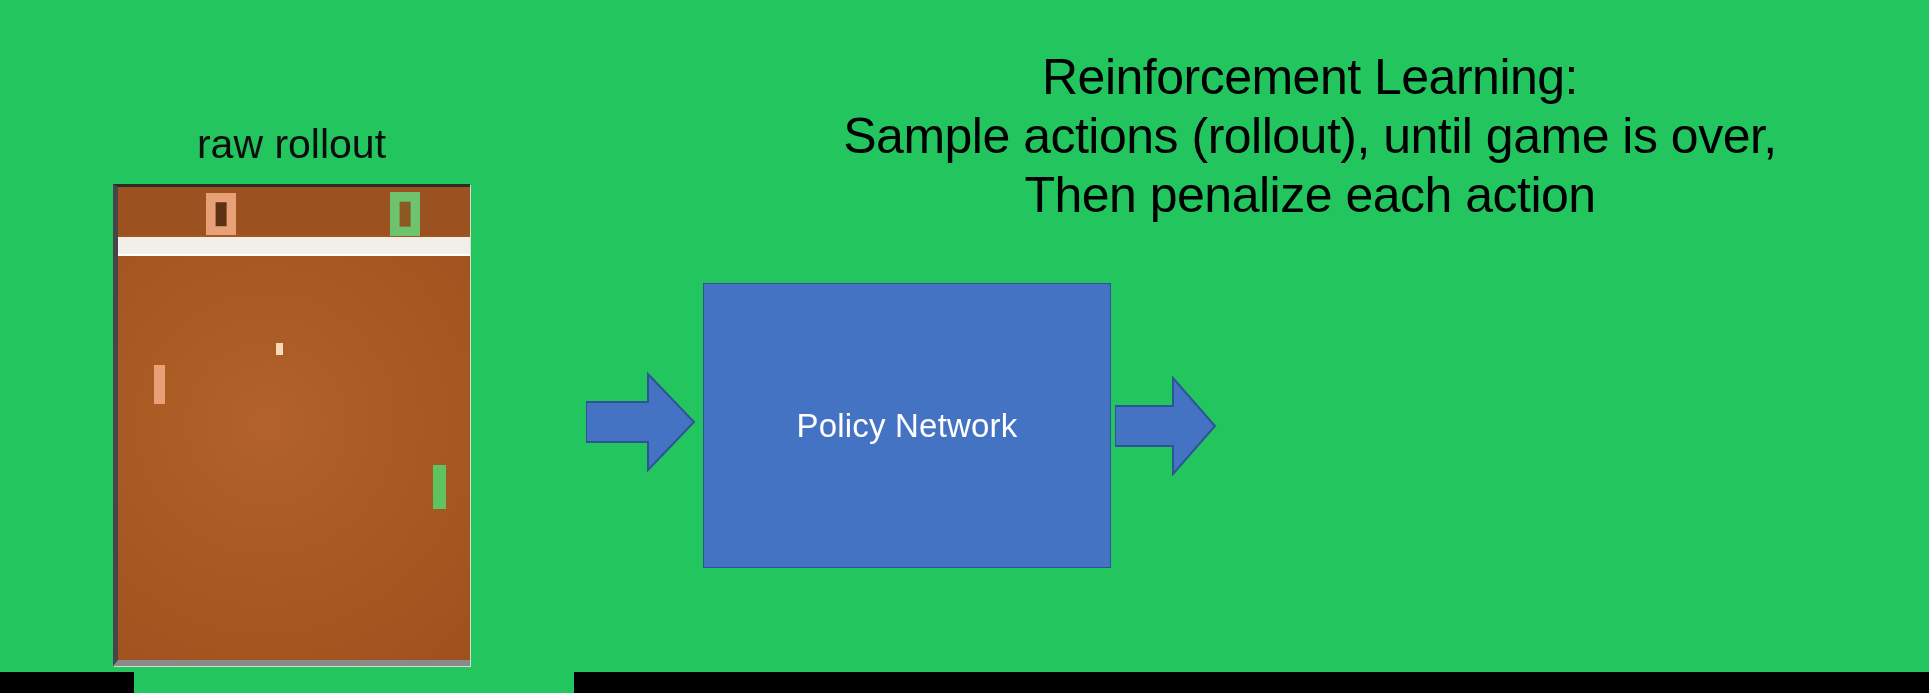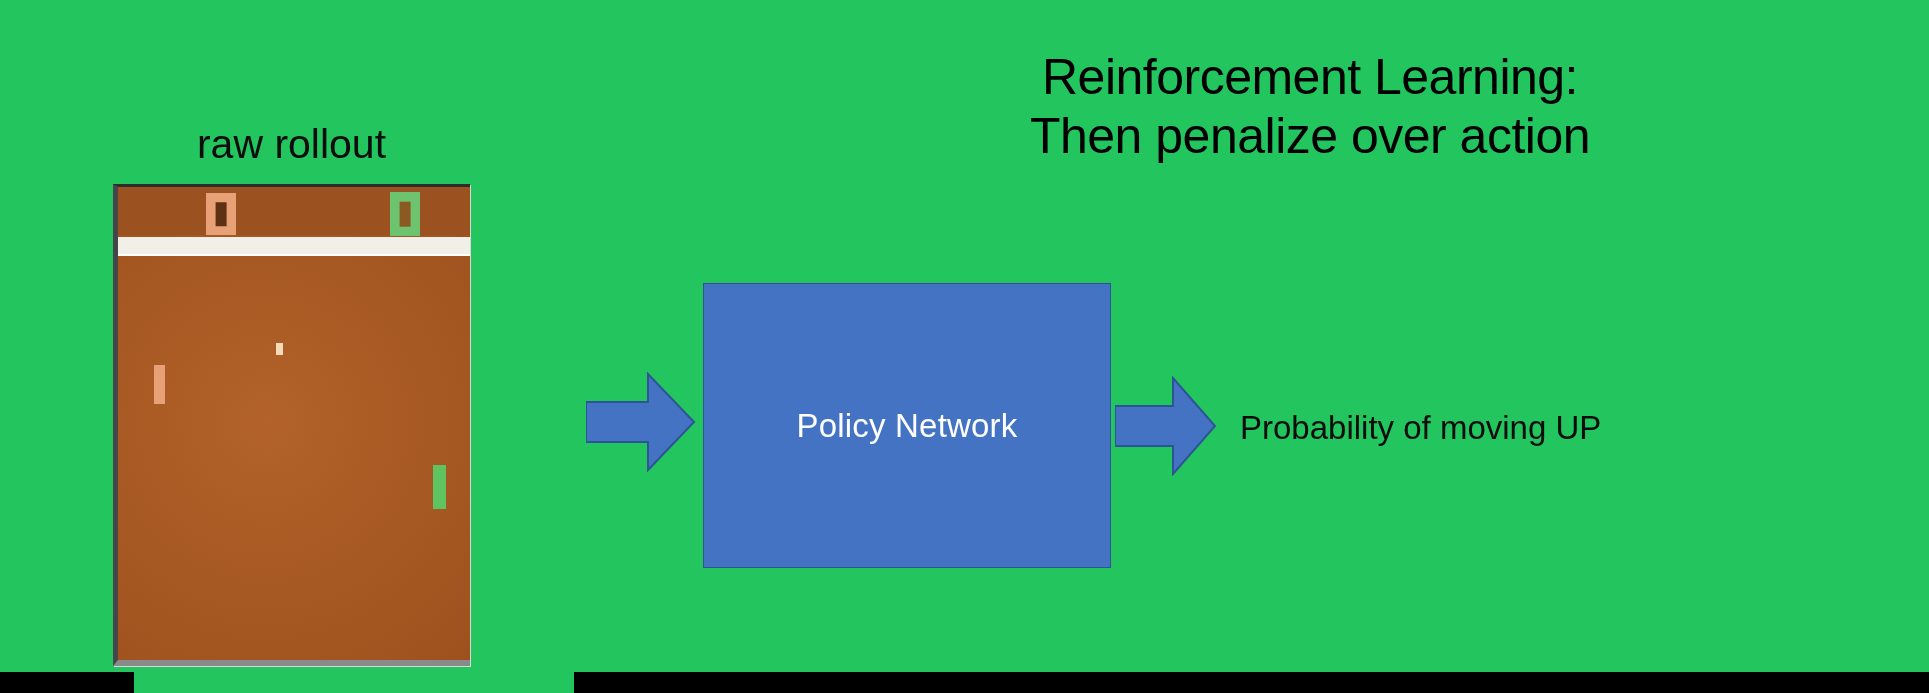--- a/index.html
+++ b/index.html
@@ -208,21 +208,22 @@
   .bottom-bar-left  { left: 0px;   width: 134px; }
   .bottom-bar-right { left: 574px; width: 1355px; }
 </style>
 </head>
 <body>
 
 <div id="slide">
 
   <div class="headline">
     <span class="hl-line hl-line-1">Reinforcement Learning:</span>
-    <span class="hl-line hl-line-3">Then penalize over action</span>
+    <span class="hl-line hl-line-2">Sample actions (rollout), until game is over,</span>
+    <span class="hl-line hl-line-3">Then penalize each action</span>
   </div>
 
   <div class="raw-caption">raw rollout</div>
 
   <div class="pong-frame">
     <div class="pong-screen">
 
       <div class="pong-topband"></div>
 
       <div class="score-digit score-left">
@@ -251,18 +252,17 @@
   <div class="policy-box">
     <span class="policy-box-label">Policy Network</span>
   </div>
 
   <div class="arrow arrow-output">
     <svg viewBox="0 0 102 100" width="102" height="100" aria-hidden="true">
       <polygon points="0,30 58,30 58,2 100,50 58,98 58,70 0,70" fill="#4573c4" stroke="#2f5496" stroke-width="2"></polygon>
     </svg>
   </div>
 
-  <div class="output-label">Probability of moving UP</div>
 
   <div class="bottom-bar bottom-bar-left"></div>
   <div class="bottom-bar bottom-bar-right"></div>
 
 </div>
 
 </body></html>

